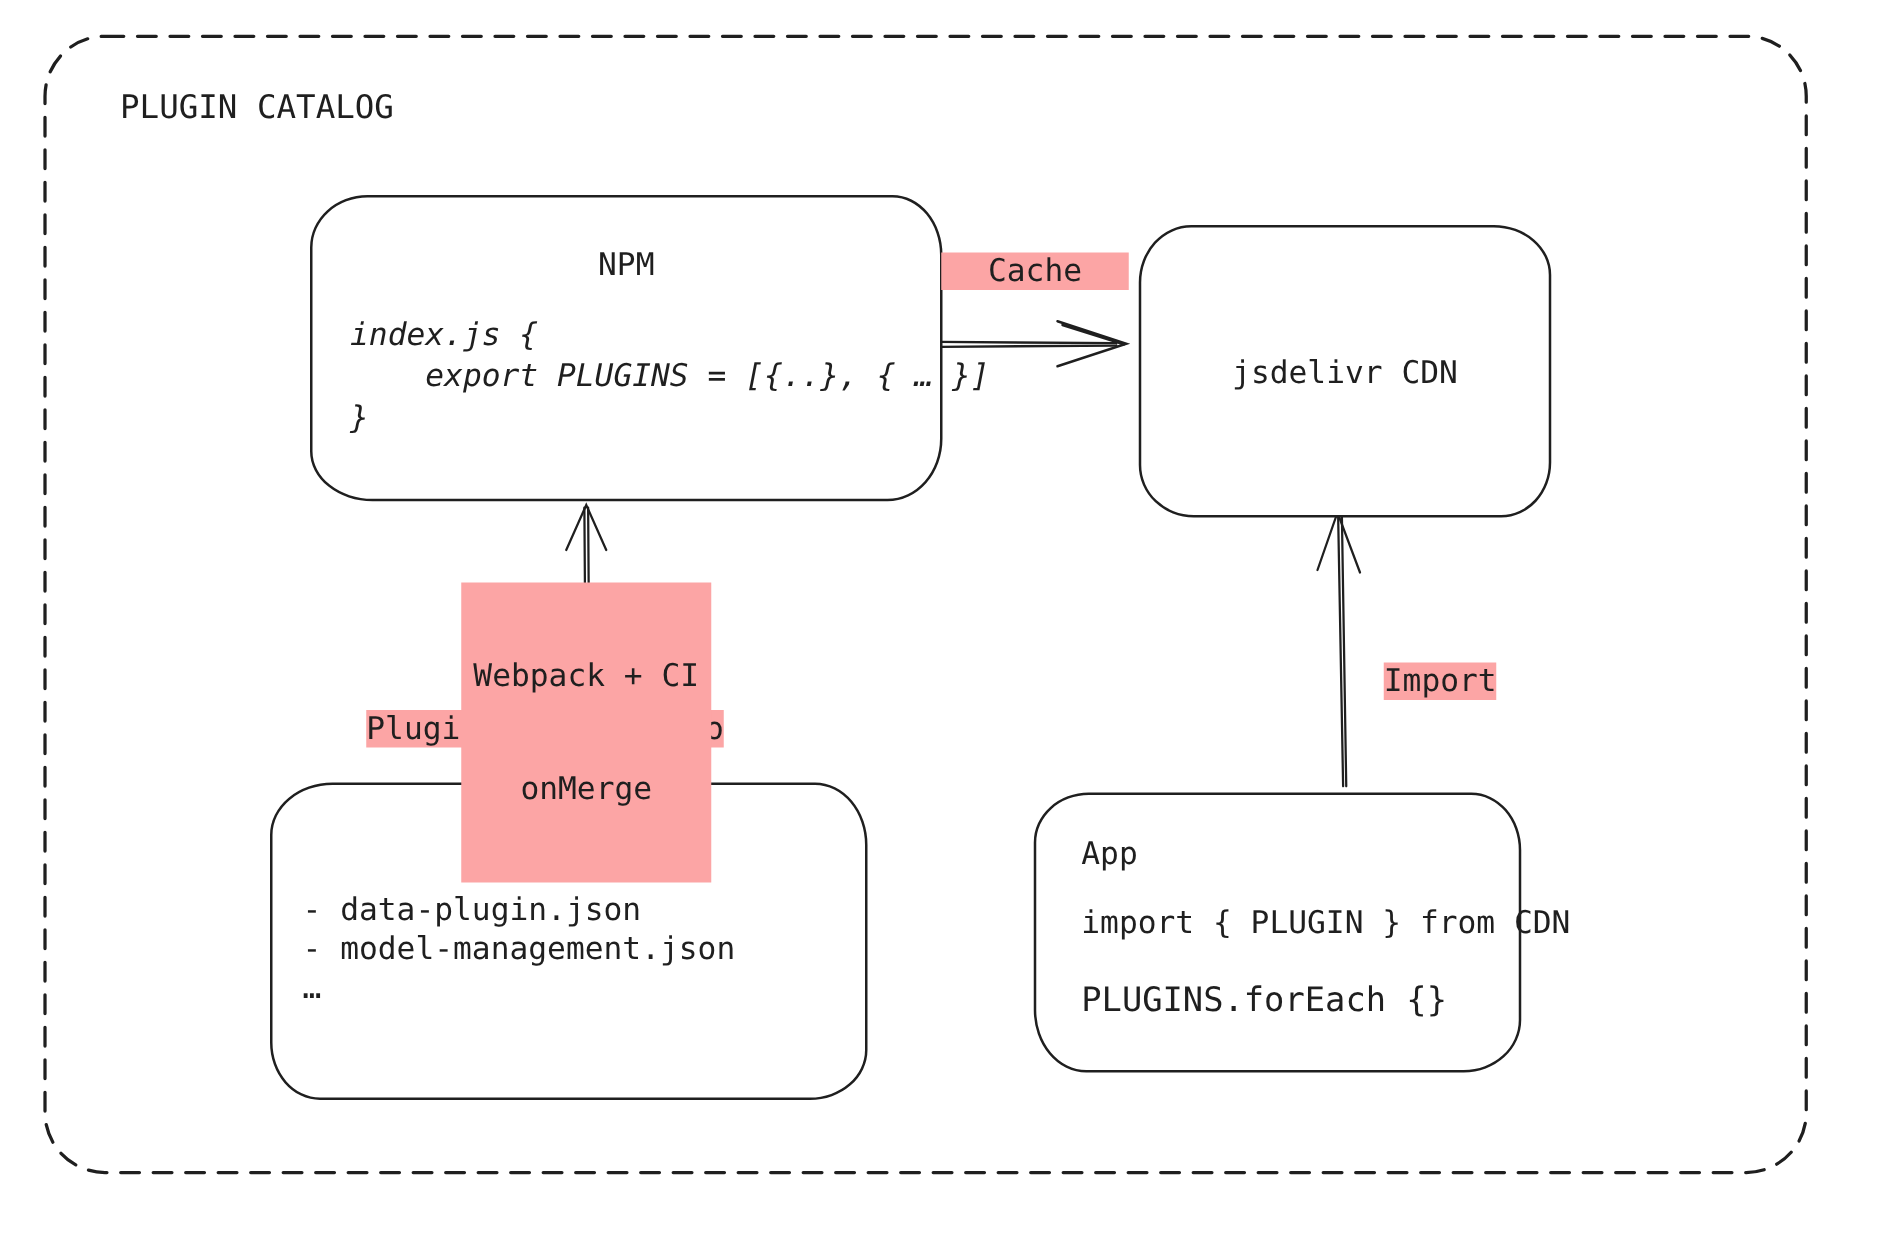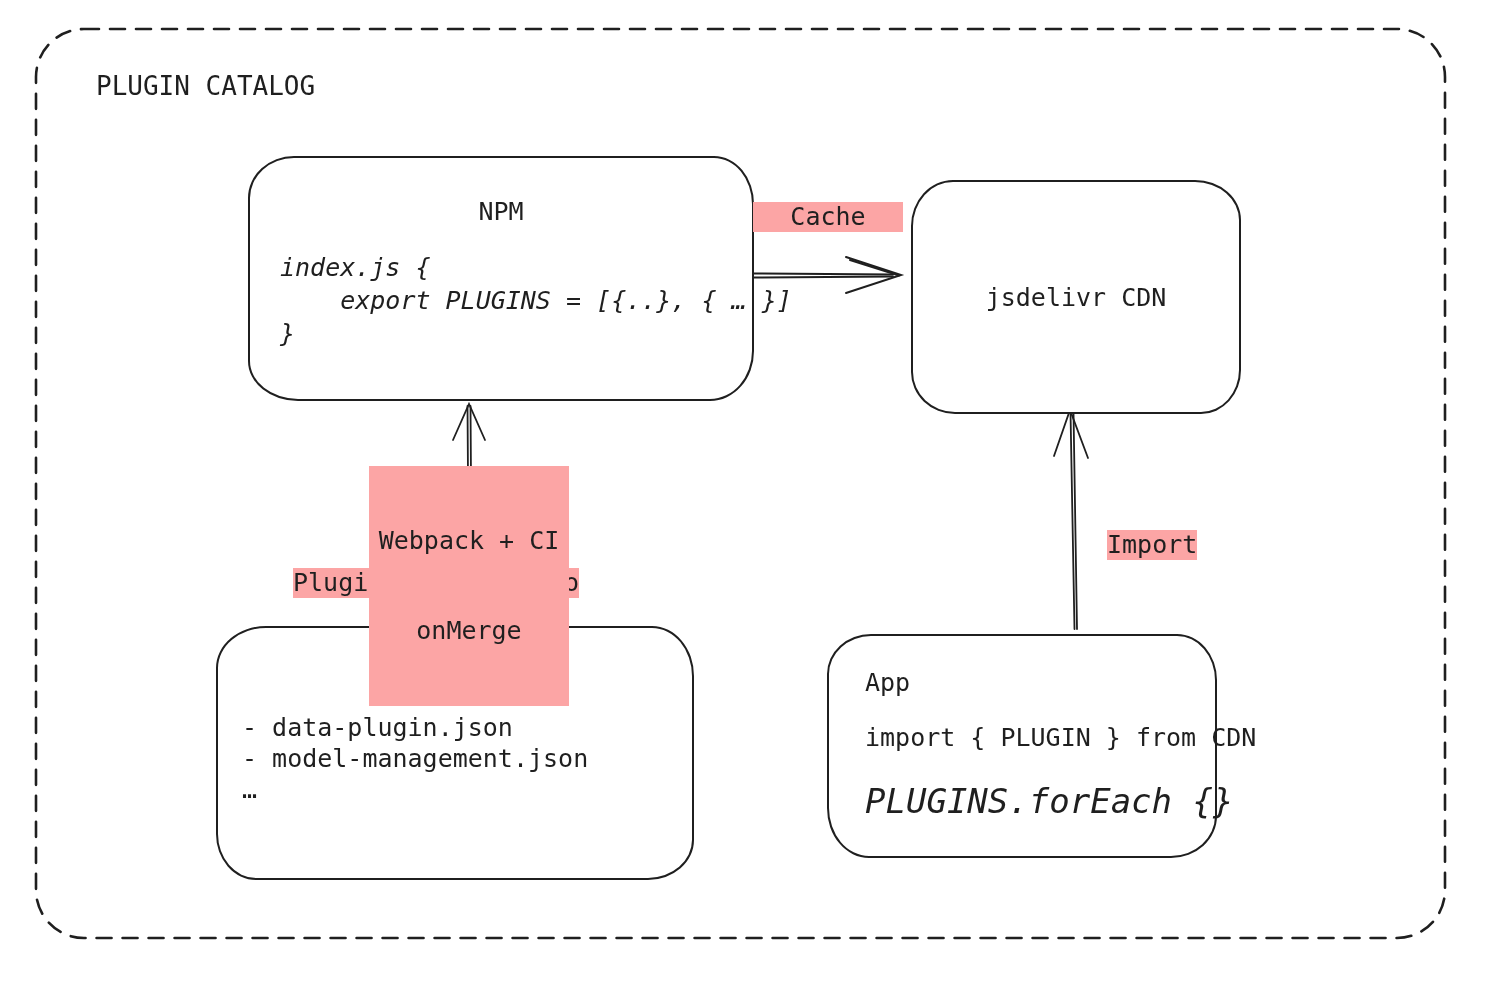--- a/index.html
+++ b/index.html
@@ -65,21 +65,21 @@
   }
   .repo-list { position: absolute; left: 24px; top: 84px; }
   .repo-line { font-size: 25px; line-height: 31px; white-space: pre; }
 
   .node-app {
     left: 827px; top: 634px; width: 390px; height: 224px;
     border-radius: 44px 40px 46px 42px / 40px 46px 42px 50px;
   }
   .app-title { position: absolute; left: 36px; top: 32px; font-size: 25px; line-height: 30px; white-space: pre; }
   .app-line-1 { position: absolute; left: 36px; top: 87px; font-size: 25px; line-height: 30px; white-space: pre; }
-  .app-line-2 { position: absolute; left: 36px; top: 150px; font-size: 34px; line-height: 30px; white-space: pre; font-style: italic; }
+  .app-line-2 { position: absolute; left: 36px; top: 150px; font-size: 27px; line-height: 30px; white-space: pre; }
 
   .edge-label {
     position: absolute;
     background: #fca5a5;
     font-size: 25px;
     line-height: 30px;
     white-space: pre;
   }
   .label-cache  { left: 753px; top: 202px; width: 150px; text-align: center; }
   .label-webpack{ left: 369px; top: 466px; width: 200px; text-align: center; }

